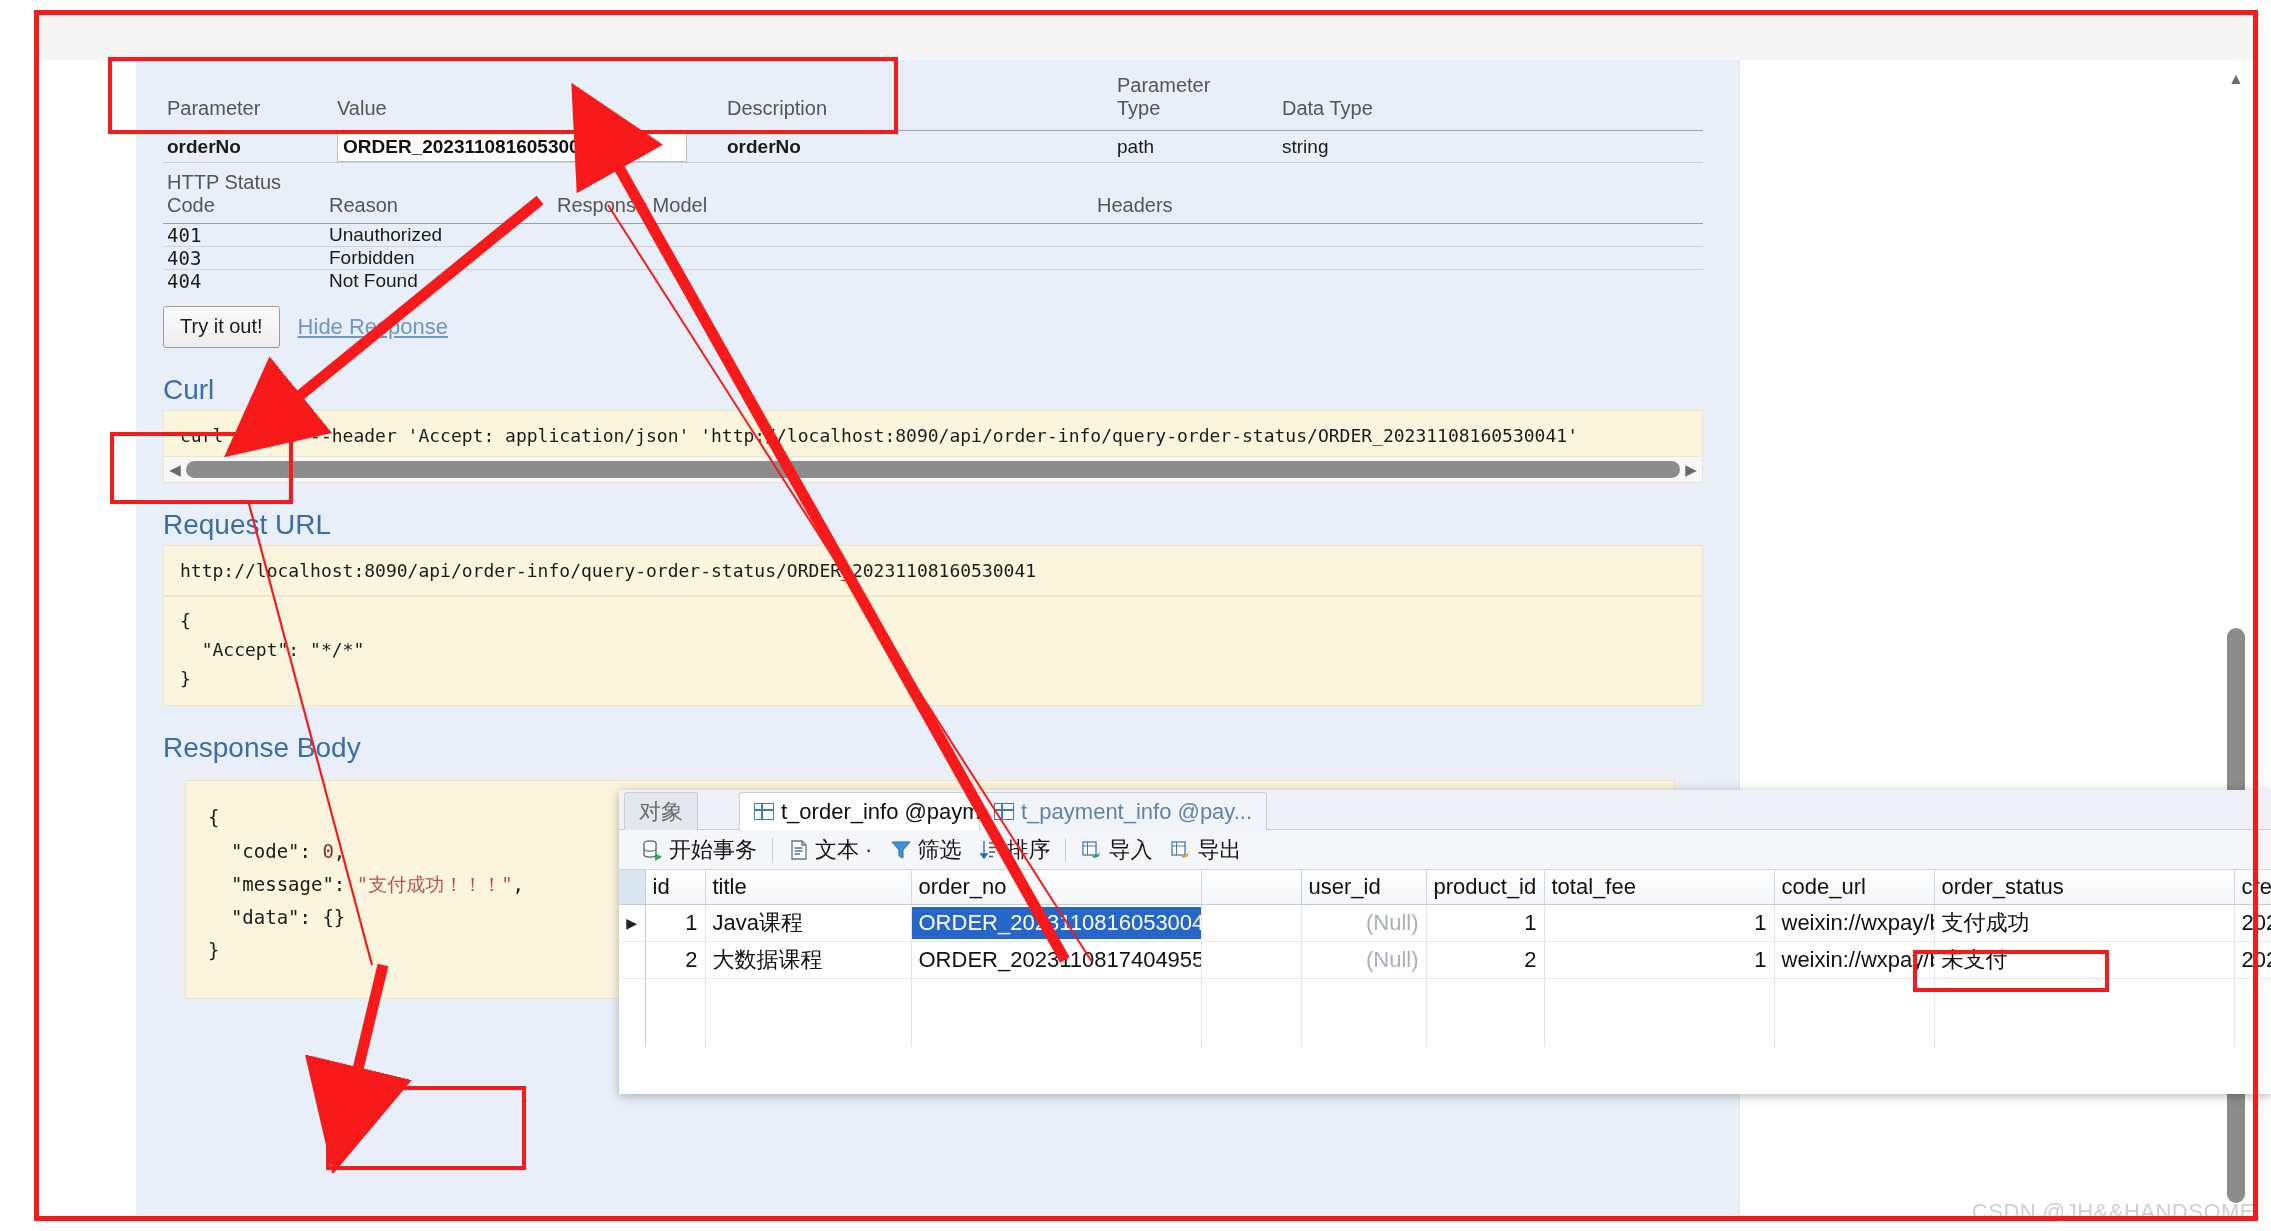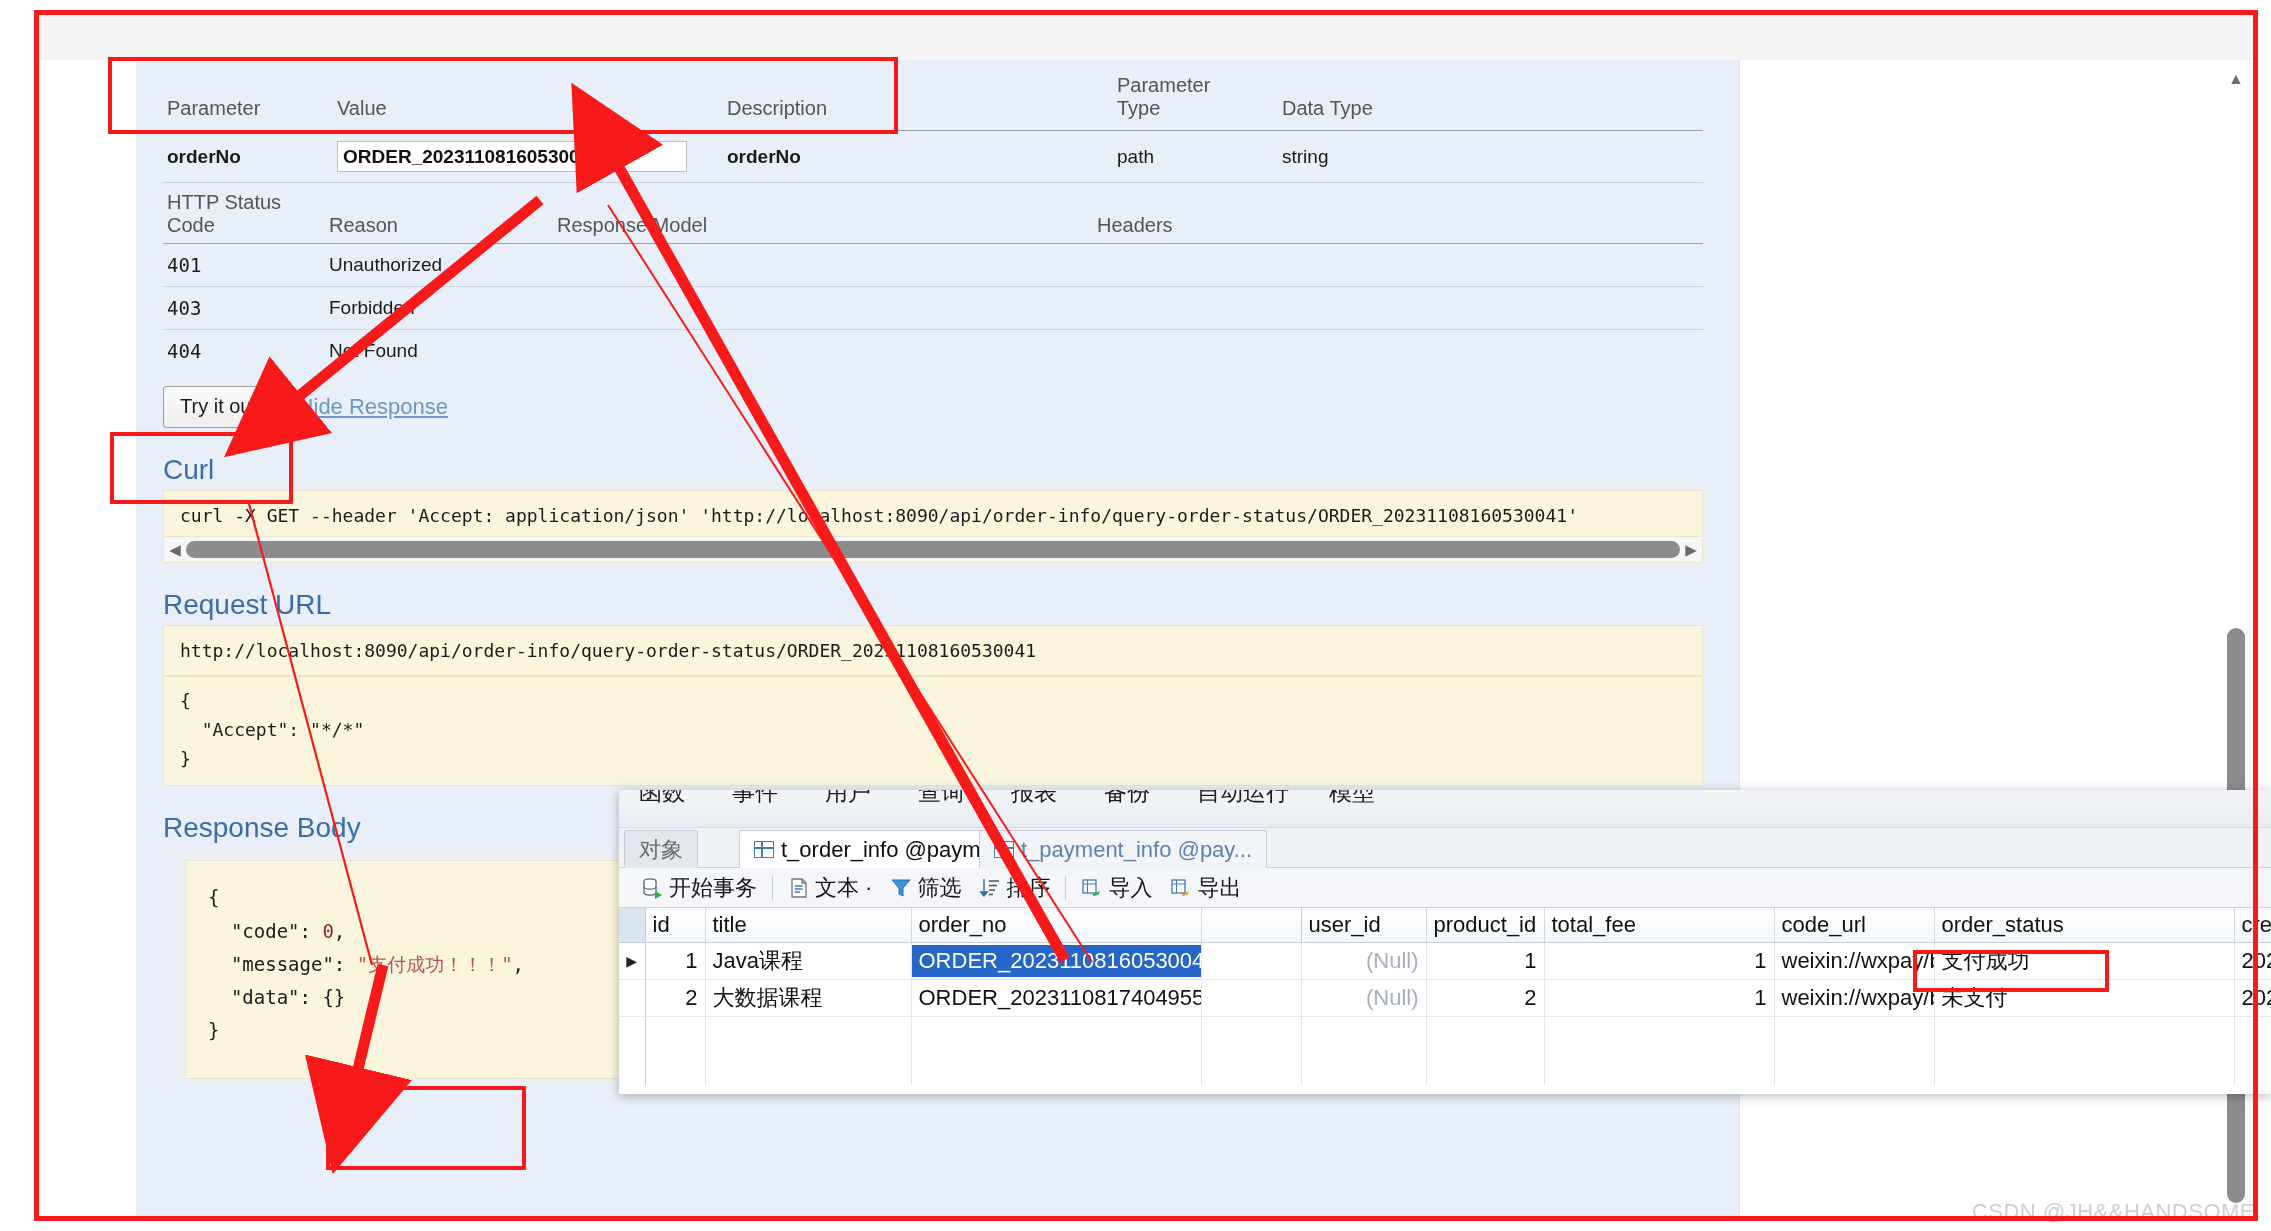--- a/index.html
+++ b/index.html
@@ -54,21 +54,21 @@
   .tbl th {
     text-align:left; font-weight: normal;
     color:#555; font-size:20px;
     padding: 6px 4px 10px 4px;
     border-bottom: 1px solid #9a9a9a;
     vertical-align: bottom;
     line-height:1.15;
   }
   .tbl td {
     font-size:19px; color:#1b1b1b;
-    padding: 10px 4px;
+    padding: 0 4px;
     border-bottom: 1px solid #d5dbe4;
     vertical-align: middle;
   }
   .mono { font-family:"DejaVu Sans Mono","Liberation Mono",monospace; }
   .bold { font-weight: bold; }
 
   .param-table { margin-top: 8px; }
   .param-table th { border-bottom: 1px solid #9aa0a8; }
   .param-table td { border-bottom: 1px solid #c9d1dc; }
 
@@ -376,30 +376,20 @@
       <div class="vscroll">
         <span class="up">▲</span>
         <div class="thumb"></div>
       </div>
     </div>
 
   </div>
 
   <div class="navicat">
 
-    <div class="nv-menubar">
-      <span class="mi" style="left:20px">函数</span>
-      <span class="mi" style="left:113px">事件</span>
-      <span class="mi" style="left:206px">用户</span>
-      <span class="mi" style="left:299px">查询</span>
-      <span class="mi" style="left:392px">报表</span>
-      <span class="mi" style="left:485px">备份</span>
-      <span class="mi" style="left:578px">自动运行</span>
-      <span class="mi" style="left:710px">模型</span>
-    </div>
 
     <div class="nv-tabstrip">
       <div class="nv-tab obj">
         <span>对象</span>
       </div>
       <div class="nv-tab t1 active">
         <span class="grid-ico"></span>
         <span>t_order_info @payme...</span>
       </div>
       <div class="nv-tab t2">

